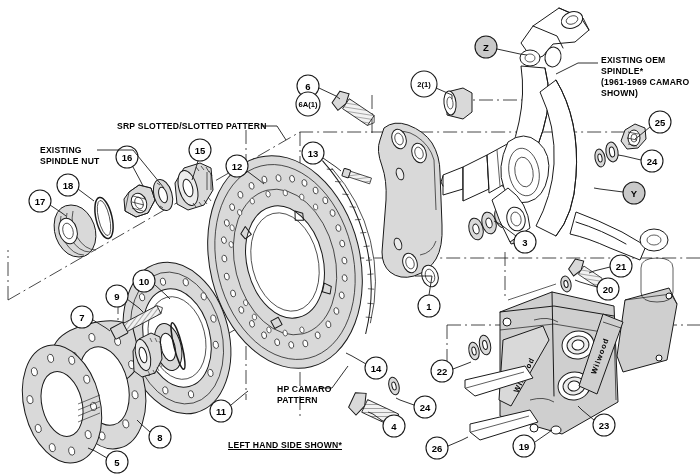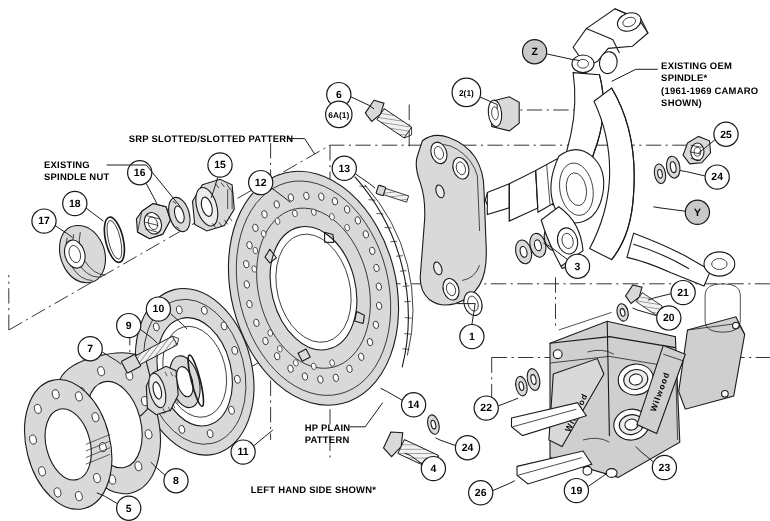--- a/index.html
+++ b/index.html
@@ -9,21 +9,21 @@
     width:700px;height:474px;overflow:hidden;position:relative;
   }
   #stage{position:relative;width:700px;height:474px;background:#ffffff;}
   #art{position:absolute;left:0;top:0;width:700px;height:474px;}
 
   .anno{position:absolute;color:#000;}
   .anno-text{
     font-size:8.6px;line-height:11px;font-weight:700;
     letter-spacing:.2px;white-space:pre-line;
   }
-  .anno-text.underline{}
+  .anno-text.underline{text-decoration:underline;}
 </style>
 </head>
 <body>
 
 <div id="stage">
 
   <svg id="art" viewBox="0 0 700 474" xmlns="http://www.w3.org/2000/svg">
     <defs>
       <style>
         .ln   { fill:none; stroke:#1a1a1a; stroke-width:1; stroke-linejoin:round; stroke-linecap:round;}
@@ -618,18 +618,18 @@
     </g>
   </svg>
 
   <div id="notes">
       <div class="anno anno-text" style="left: 30px; top: 145px; margin-left: 10px;">EXISTING
 SPINDLE NUT</div>
       <div class="anno anno-text" style="left: 117px; top: 121px;">SRP SLOTTED/SLOTTED PATTERN</div>
       <div class="anno anno-text" style="left: 601px; top: 55px;">EXISTING OEM SPINDLE*
 (1961-1969 CAMARO
 SHOWN)</div>
-      <div class="anno anno-text" style="left: 277px; top: 384px;">HP PLAIN
+      <div class="anno anno-text" style="left: 277px; top: 384px;">HP CAMARO
 PATTERN</div>
       <div class="anno anno-text underline" style="left: 228px; top: 440px;">LEFT HAND SIDE SHOWN*</div>
     </div>
 
 </div>
 
 </body></html>

